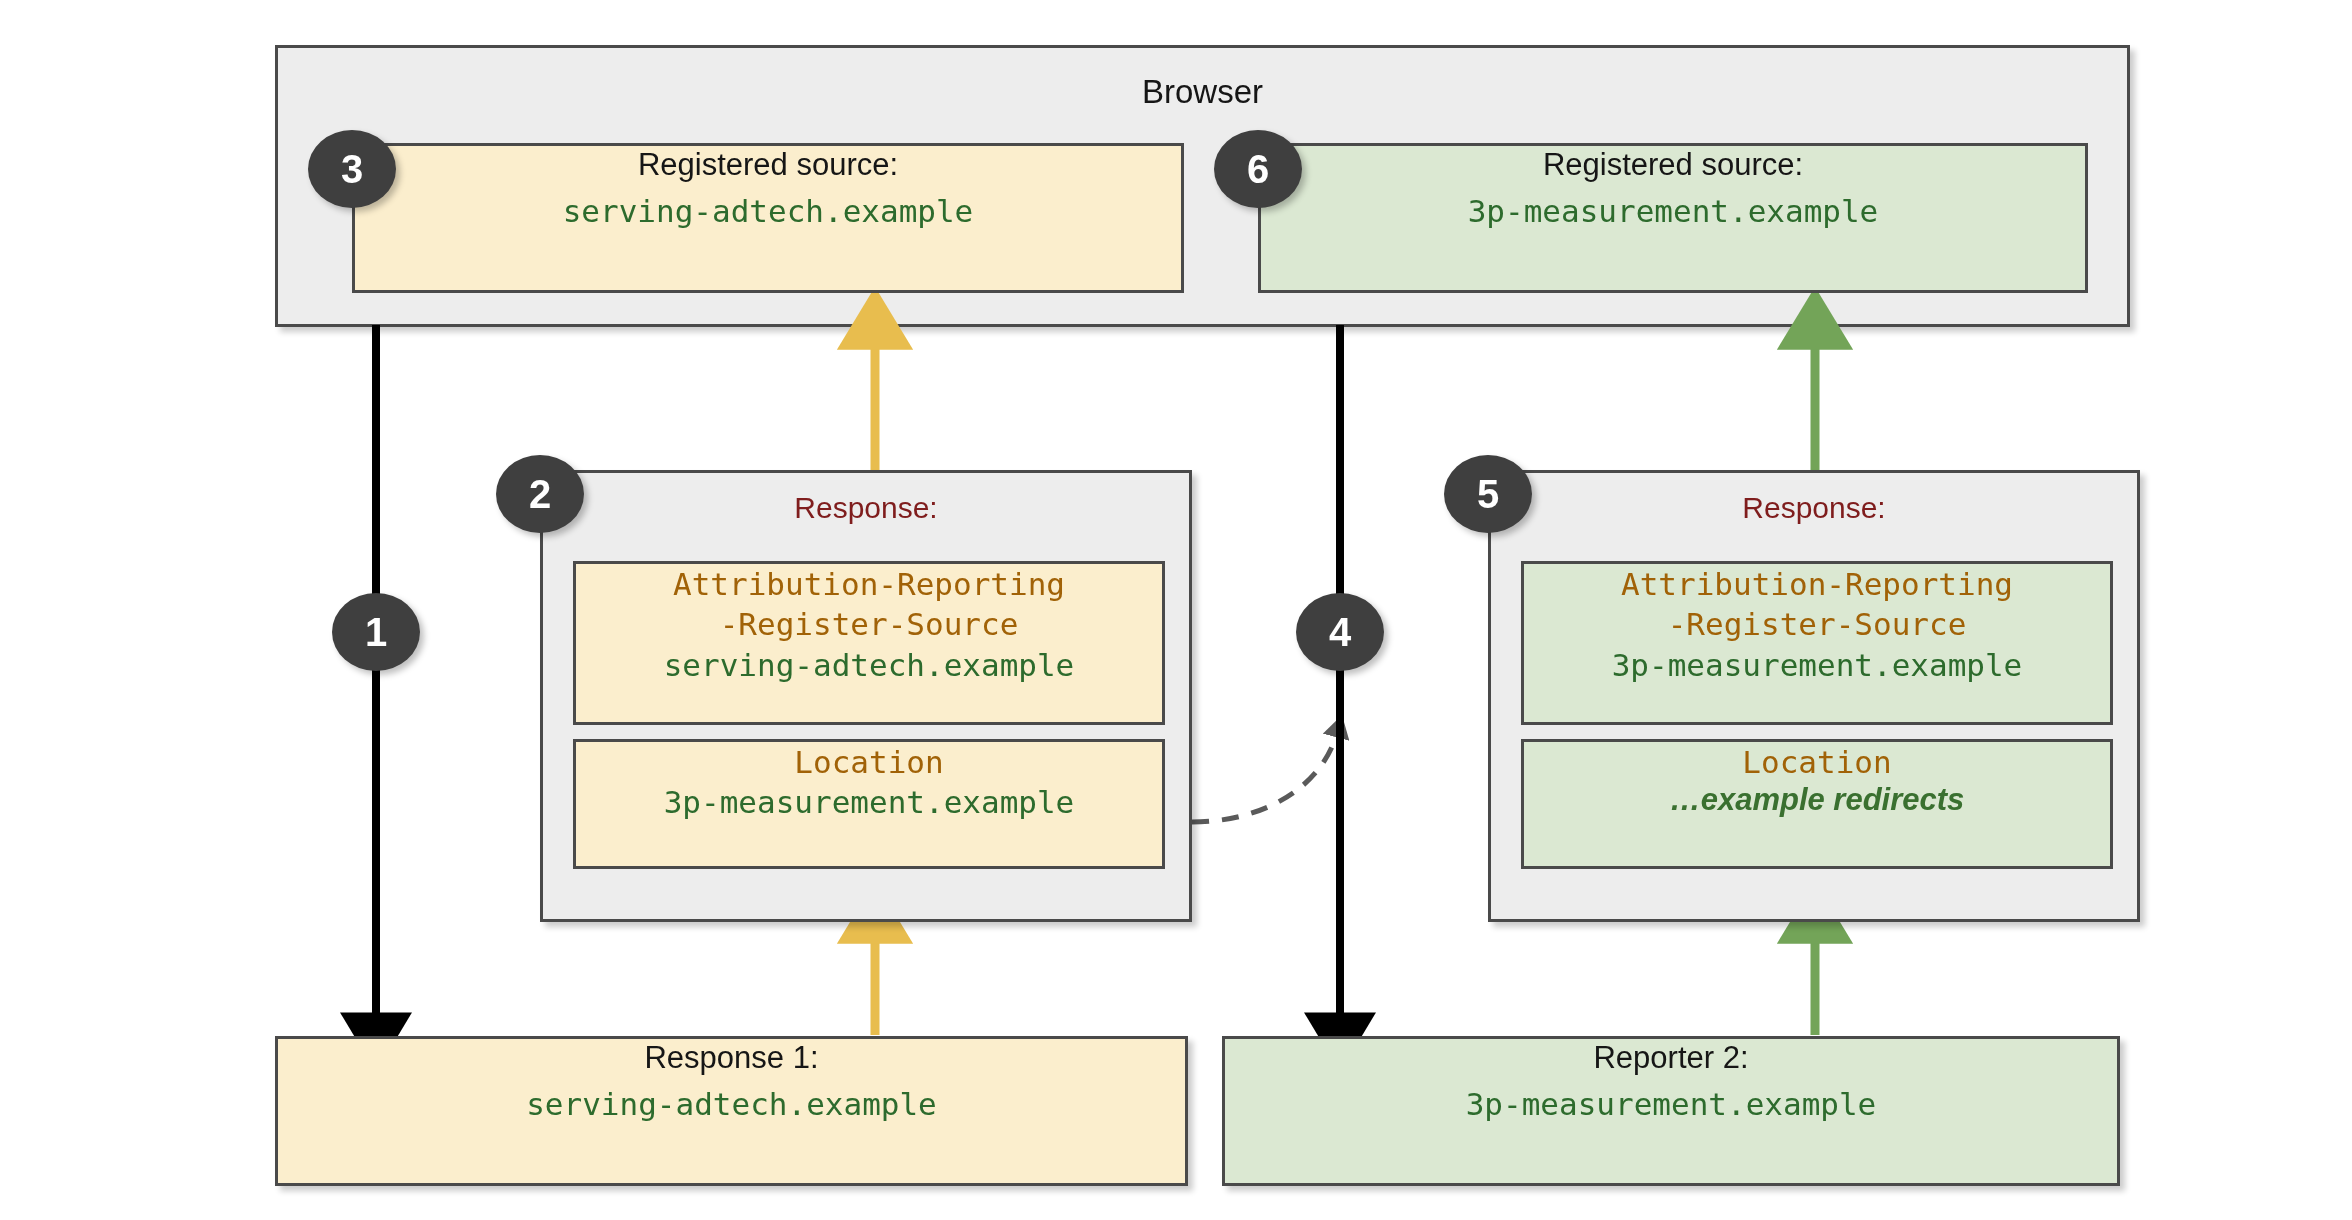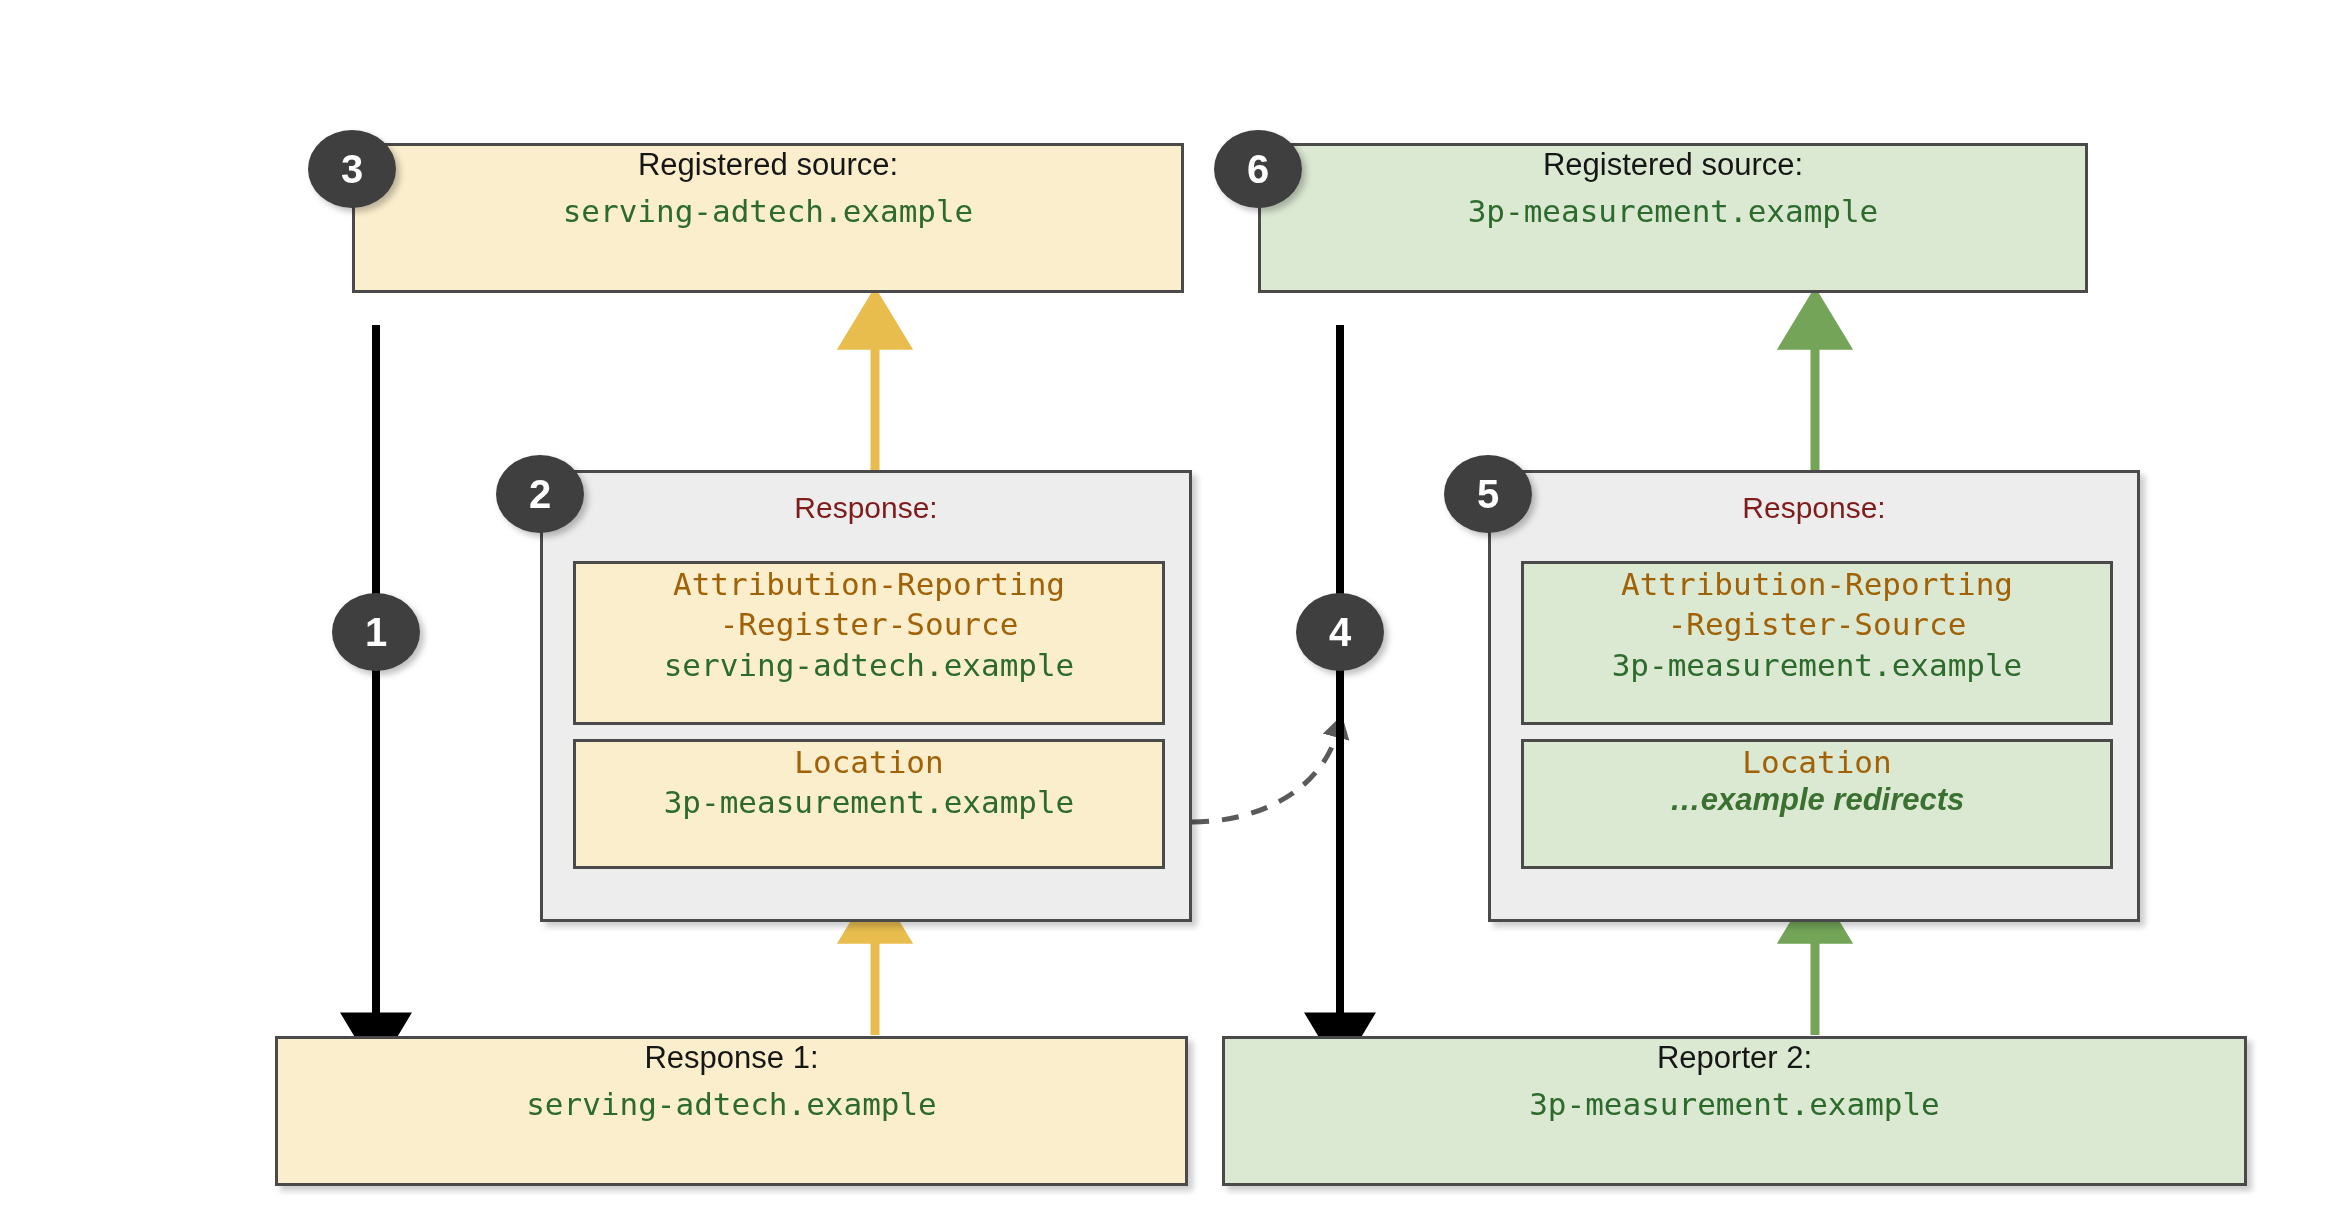--- a/index.html
+++ b/index.html
@@ -143,20 +143,23 @@
 
     <line x1="875" y1="1035" x2="875" y2="924" stroke="#e8bd4e" stroke-width="9" marker-end="url(#ah-yellow)"></line>
 
     <line x1="875" y1="470" x2="875" y2="330" stroke="#e8bd4e" stroke-width="9" marker-end="url(#ah-yellow)"></line>
 
     <line x1="1815" y1="1035" x2="1815" y2="924" stroke="#73a458" stroke-width="9" marker-end="url(#ah-green)"></line>
 
     <line x1="1815" y1="470" x2="1815" y2="330" stroke="#73a458" stroke-width="9" marker-end="url(#ah-green)"></line>
   </svg>
 
+  <div class="box fill-grey" style="left:275px; top:45px; width:1855px; height:282px; justify-content:flex-start;">
+    <div class="t-title" style="top:25px; left:0; right:0;">Browser</div>
+  </div>
 
   <div class="box flat fill-yellow" style="left:352px; top:143px; width:832px; height:150px; z-index:20;">
     <div class="t-plain">Registered source:</div>
     <div class="t-mono" style="margin-top:6px;">serving-adtech.example</div>
   </div>
   <div class="badge" style="left:308px; top:130px;">3</div>
 
   <div class="box flat fill-green" style="left:1258px; top:143px; width:830px; height:150px; z-index:20;">
     <div class="t-plain">Registered source:</div>
     <div class="t-mono" style="margin-top:6px;">3p-measurement.example</div>
@@ -193,21 +196,21 @@
       <div class="t-italic">…example redirects</div>
     </div>
   </div>
   <div class="badge" style="left:1444px; top:455px;">5</div>
 
   <div class="box fill-yellow" style="left:275px; top:1036px; width:913px; height:150px; z-index:20;">
     <div class="t-plain">Response 1:</div>
     <div class="t-mono" style="margin-top:6px;">serving-adtech.example</div>
   </div>
 
-  <div class="box fill-green" style="left:1222px; top:1036px; width:1025px; height:150px; z-index:20;">
+  <div class="box fill-green" style="left:1222px; top:1036px; width:898px; height:150px; z-index:20;">
     <div class="t-plain">Reporter 2:</div>
     <div class="t-mono" style="margin-top:6px;">3p-measurement.example</div>
   </div>
 
   <svg id="wires2" class="front" style="position:absolute;left:0;top:0;width:2352px;height:1220px;pointer-events:none;" viewBox="0 0 2352 1220" xmlns="http://www.w3.org/2000/svg">
     <path d="M1192,822 C1260,822 1322,790 1338,730" fill="none" stroke="#5a5a5a" stroke-width="5" stroke-dasharray="17 13" marker-end="url(#ah-dash)"></path>
   </svg>
 
   <div class="badge" style="left:332px; top:593px;">1</div>
   <div class="badge" style="left:1296px; top:593px;">4</div>

